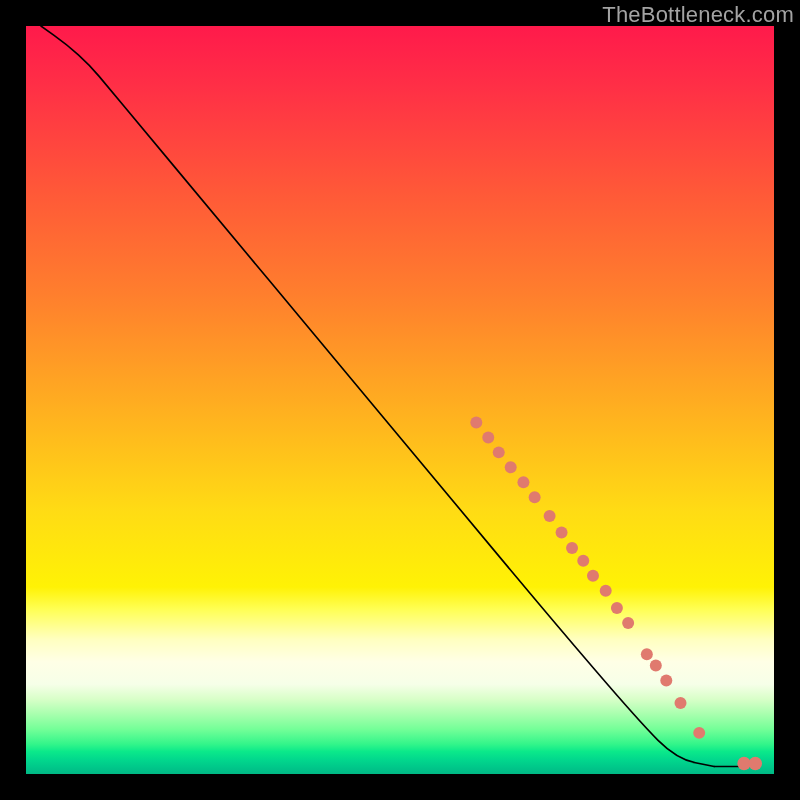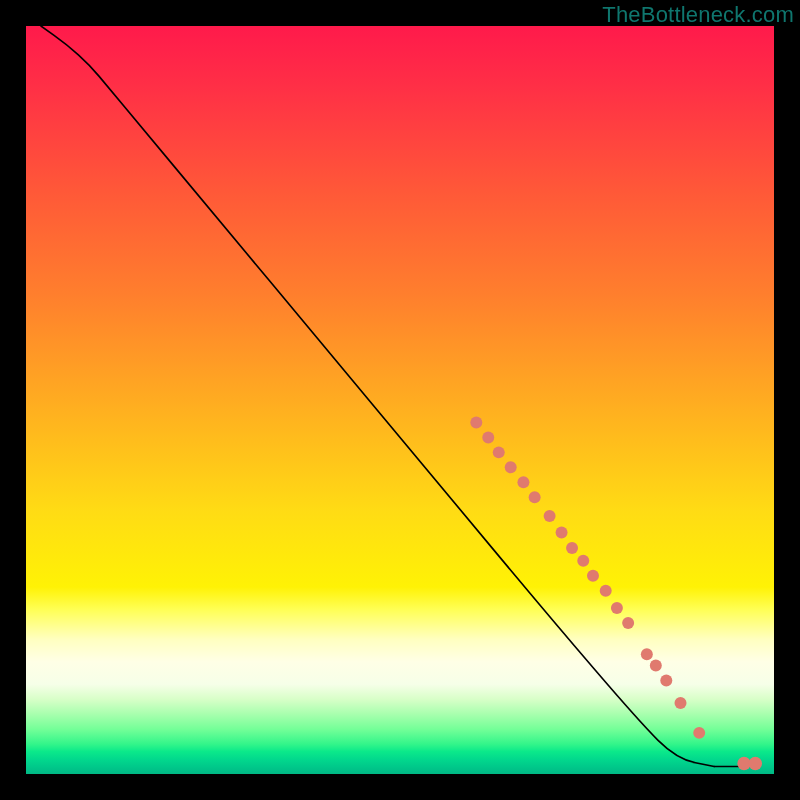--- a/index.html
+++ b/index.html
@@ -16,21 +16,21 @@
     width: 800px;
     height: 800px;
     background: #000;
   }
   .watermark {
     position: absolute;
     top: 2px;
     right: 6px;
     font-size: 22px;
     font-weight: 500;
-    color: #0f766e;
+    color: #a3a3a3;
     letter-spacing: 0.2px;
     z-index: 30;
   }
   .plot {
     position: absolute;
     left: 26px;
     top: 26px;
     width: 748px;
     height: 748px;
     

